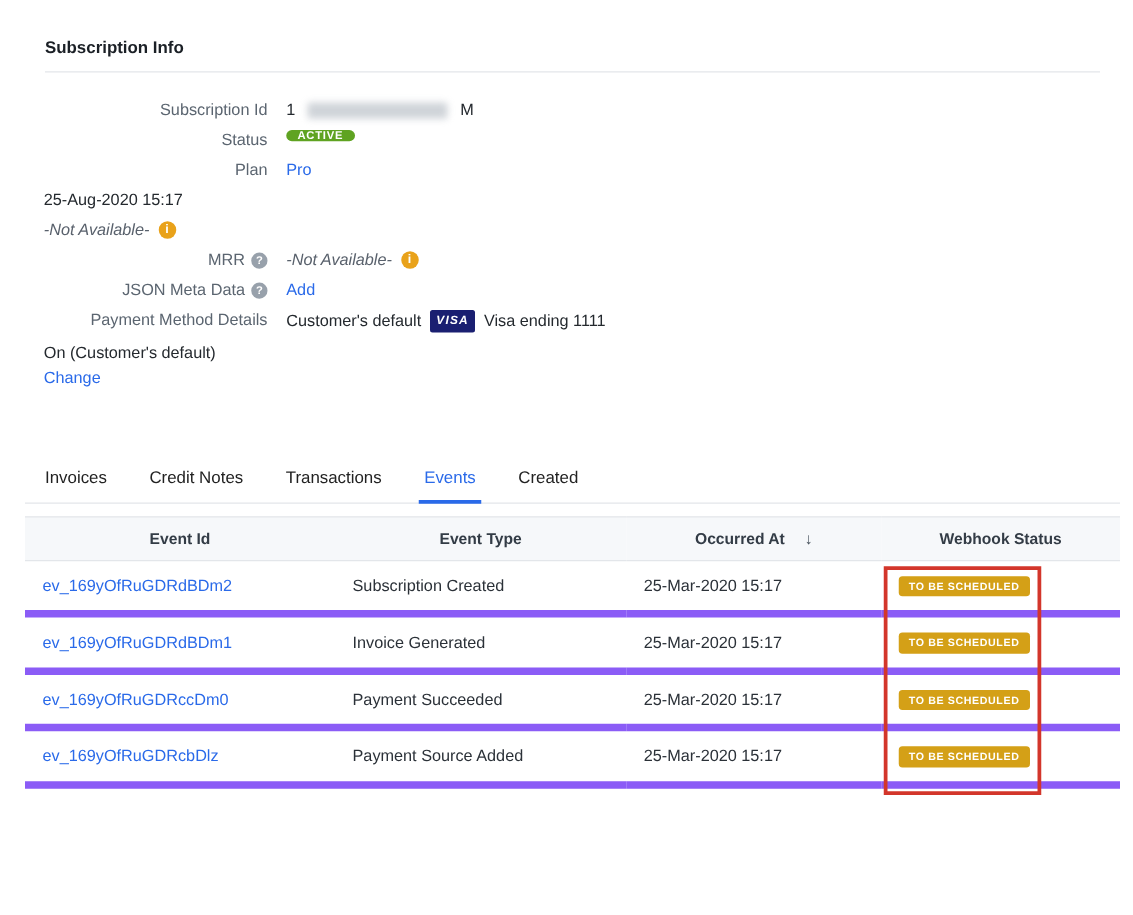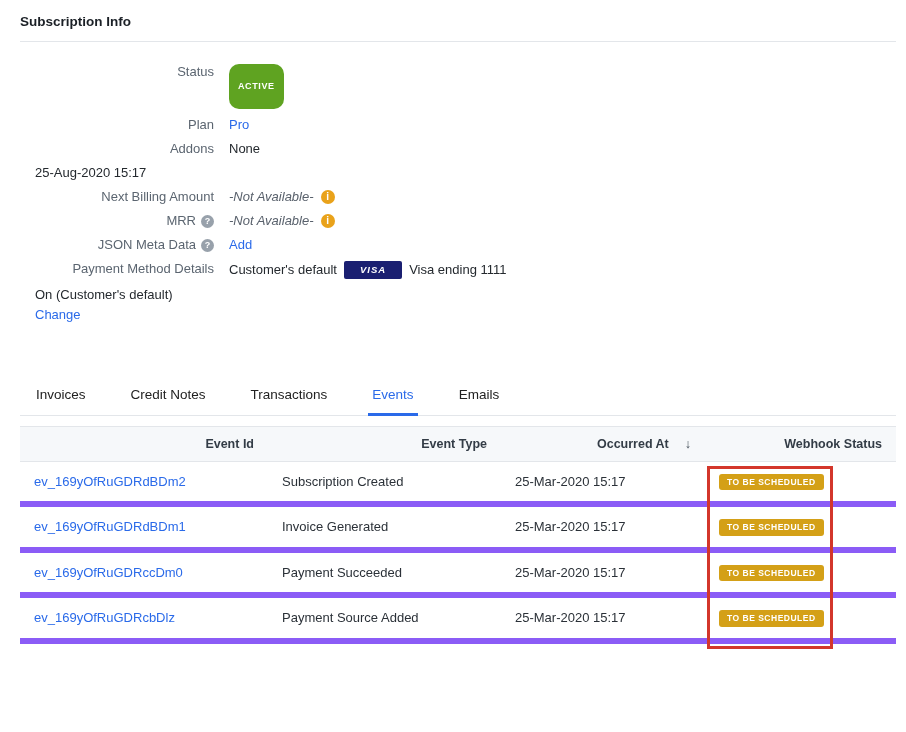--- a/index.html
+++ b/index.html
@@ -10,96 +10,99 @@
     --info:#e9a21a;
     --red:#d3362b;
     --navy:#1a1f71;
     --text:#24292e;
     --muted:#5b6570;
     --border:#e3e6ea;
   }
   body { margin:0; background:#fff; color:var(--text); font-family:"Liberation Sans", sans-serif; }
   .page { width:906px; min-height:732px; padding:8px 10px 10px 20px; position:relative; }
 
-  .section-title { font-size:13.5px; font-weight:700; color:#1b2026; margin:0; padding:6px 0 12px; border-bottom:1px solid var(--border); }
+  .section-title { font-size:13.5px; font-weight:700; color:#1b2026; margin:16px; padding:6px 0 12px; border-bottom:1px solid var(--border); }
 
   .fields { margin-top:18px; }
   .field-row { display:flex; align-items:flex-start; padding:4px 0; font-size:13px; line-height:16px; }
   .field-label { width:194px; flex-shrink:0; color:var(--muted); display:flex; justify-content:flex-end; align-items:center; gap:5px; text-align:right; }
   .field-value { margin-left:15px; color:var(--text); display:flex; align-items:center; gap:7px; flex-wrap:wrap; }
   .field-value.block { display:block; }
 
   a.link { color:var(--link); text-decoration:none; cursor:pointer; }
 
   .redacted { display:inline-block; width:112px; height:13px; background:#a9b1ba; border-radius:2px; filter:blur(3px); opacity:.55; margin:0 3px; vertical-align:-2px; }
 
-  .badge-active { display:inline-block; background:var(--green); color:#fff; font-size:9px; font-weight:700; letter-spacing:.6px; padding:18px 9px; border-radius:10px; line-height:1; }
-  .visa-badge { display:inline-block; background:var(--navy); color:#fff; font-style:italic; font-weight:700; font-size:9.5px; letter-spacing:1px; padding:4px 16px; border-radius:2px; line-height:1; }
+  .badge-active { display:inline-block; background:var(--green); color:#fff; font-size:9px; font-weight:700; letter-spacing:.6px; padding:0 9px; border-radius:10px; line-height:1; }
+  .visa-badge { display:inline-block; background:var(--navy); color:#fff; font-style:italic; font-weight:700; font-size:9.5px; letter-spacing:1px; padding:4px 5px; border-radius:2px; line-height:1; }
   .status-badge { display:inline-block; background:var(--amber); color:#fff; font-size:8.5px; font-weight:700; letter-spacing:.5px; padding:4px 8px; border-radius:3px; line-height:1; white-space:nowrap; }
 
   .info-icon { display:inline-flex; width:14px; height:14px; border-radius:50%; background:var(--info); color:#fff; font-size:10px; font-weight:700; font-style:normal; align-items:center; justify-content:center; cursor:pointer; flex-shrink:0; }
   .help-icon { display:inline-flex; width:13px; height:13px; border-radius:50%; background:#98a1ab; color:#fff; font-size:9px; font-weight:700; align-items:center; justify-content:center; cursor:pointer; flex-shrink:0; }
 
   .muted-currency { color:#6b7580; }
   .not-available { font-style:italic; color:#59616c; }
   .change-link { display:block; margin-top:4px; }
 
   .unbilled-section { margin-top:30px; }
   .unbilled-msg { font-size:12.5px; font-style:italic; color:#3f464e; margin-top:14px; }
   .unbilled-msg a.link { font-style:italic; }
 
-  .tabs { display:flex; gap:37px; border-bottom:1px solid var(--border); margin-top:50px; padding-left:12px; }
+  .tabs { display:flex; gap:26px; border-bottom:1px solid var(--border); margin-top:50px; padding-left:12px; }
   .tab { padding:10px 4px 11px; font-size:13.5px; color:#222; cursor:pointer; }
   .tab.active { color:var(--link); border-bottom:3px solid var(--link); margin-bottom:-1px; }
 
   .table-wrap { position:relative; margin-top:10px; }
   table { width:100%; border-collapse:collapse; font-size:13px; table-layout:fixed; }
-  thead th { background:#f6f8fa; text-align:right; font-weight:700; color:#333c46; padding:10px 14px; border-top:1px solid var(--border); border-bottom:1px solid var(--border); font-size:12.5px; }
+  thead th { background:#f6f8fa; text-align:center; font-weight:700; color:#333c46; padding:10px 14px; border-top:1px solid var(--border); border-bottom:1px solid var(--border); font-size:12.5px; }
   tbody td { padding:11px 14px; border-bottom:6px solid #8b5cf6; color:#2b3138; overflow:hidden; white-space:nowrap; }
   .sort-icon { margin-left:16px; font-weight:400; color:#4a545e; cursor:pointer; }
 
   .annotation-box { position:absolute; left:687px; top:40px; width:126px; height:183px; border:3px solid var(--red); pointer-events:none; }
 </style>
 </head>
 <body>
 
 <div class="page">
 
   <section>
     <h2 class="section-title">Subscription Info</h2>
 
     <div class="fields">
 
+      <div class="field-row">
+        <div class="field-label">Subscription Id</div>
+        <div class="field-value">
+          <span>1</span>
+            <span class="redacted"></span>
+            <span>M</span>
+        </div>
+      </div>
 
       <div class="field-row">
         <div class="field-label">Status</div>
         <div class="field-value">
           <span class="badge-active">ACTIVE</span>
         </div>
       </div>
 
       <div class="field-row">
         <div class="field-label">Plan</div>
         <div class="field-value">
           <a class="link">Pro</a>
         </div>
       </div>
 
 
-      <div class="field-row">
-        <div class="field-label">Addons</div>
-        <div class="field-value">None</div>
-      </div>
 
       <div class="field-row">
         <div class="field-value">25-Aug-2020 15:17</div>
       </div>
 
       <div class="field-row">
-        <div class="field-label">Next Billing Amount</div>
         <div class="field-value">
           <span class="not-available">-Not Available-</span>
           <span class="info-icon">i</span>
         </div>
       </div>
 
       <div class="field-row">
         <div class="field-label">
           <span>MRR</span>
           <span class="help-icon">?</span>
@@ -138,21 +141,21 @@
 
     </div>
   </section>
 
 
   <div class="tabs">
     <div class="tab">Invoices</div>
     <div class="tab">Credit Notes</div>
     <div class="tab">Transactions</div>
     <div class="tab active">Events</div>
-    <div class="tab">Emails</div>
+    <div class="tab">Created</div>
   </div>
 
   <div class="table-wrap">
     <table>
       <colgroup>
         <col style="width:248px">
           <col style="width:233px">
           <col style="width:204px">
           <col>
       </colgroup>

